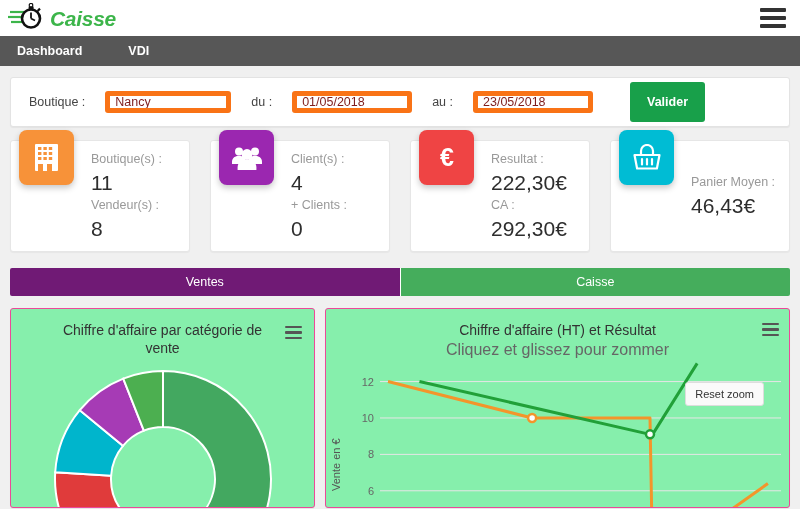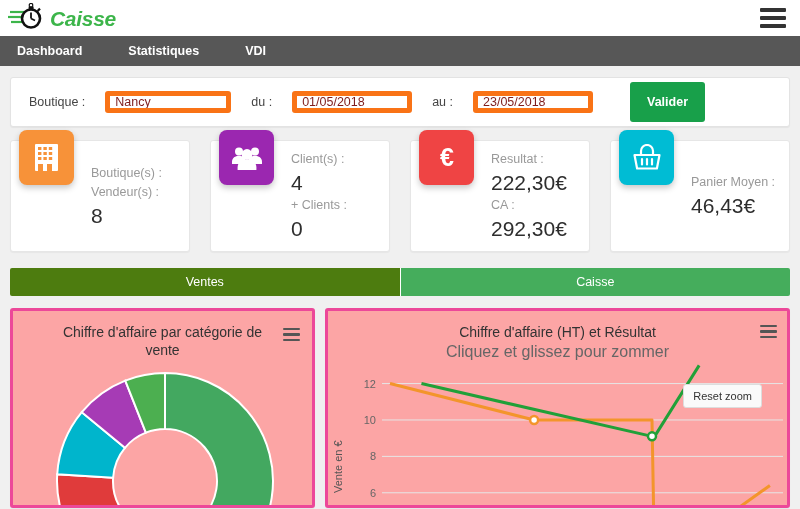--- a/index.html
+++ b/index.html
@@ -90,26 +90,26 @@
   .tabs {
     display: flex; margin: 16px 10px 0 10px; height: 28px;
     border-radius: 2px; overflow: hidden;
   }
   .tab {
     flex: 1; display: flex; align-items: center; justify-content: center;
     color: #fff; font-size: 12.5px; cursor: pointer;
     background: #45ad5c; border-right: 1px solid #fff;
   }
   .tab:last-child { border-right: none; }
-  .tab.active { background: #4d7c0f; }
+  .tab.active { background: #701a75; }
 
   
   .charts-row { display: flex; gap: 10px; margin: 12px 10px 0 10px; }
   .chart-panel {
-    background: #fca5a5; border: 3px solid #ec4899; border-radius: 3px;
+    background: #86efac; border: 1px solid #ec4899; border-radius: 3px;
     position: relative; height: 200px; overflow: hidden;
     box-shadow: 0 1px 1px rgba(0,0,0,.04);
   }
   .chart-panel.left { width: 305px; }
   .chart-panel.right { flex: 1; }
   .chart-title {
     text-align: center; font-size: 14px; color: #333;
     padding: 12px 34px 0 34px; line-height: 18px;
   }
   .chart-sub { text-align: center; font-size: 16px; color: #666; margin-top: 2px; }
@@ -149,21 +149,20 @@
   </div>
   <div class="hamburger-top">
     <span></span>
     <span></span>
     <span></span>
   </div>
 </div>
 
 <div class="navbar">
   <div class="nav-item">Dashboard</div>
-  <div class="nav-item">Statistiques</div>
   <div class="nav-item">VDI</div>
 </div>
 
 <div class="panel filter-panel">
   <span class="flabel">Boutique :</span>
   <input class="finput boutique" type="text" value="Nancy" style="">
   <span class="flabel">du :</span>
   <input class="finput date" type="text" value="01/05/2018" style="">
   <span class="flabel">au :</span>
   <input class="finput date" type="text" value="23/05/2018" style="">
@@ -185,20 +184,21 @@
             <rect x="15.8" y="9" width="3.4" height="3"></rect>
           <rect x="5" y="14" width="3.4" height="3"></rect>
             <rect x="10.4" y="14" width="3.4" height="3"></rect>
           <rect x="15.8" y="14" width="3.4" height="3"></rect>
           <rect x="5" y="21" width="5" height="7"></rect>
             <rect x="14" y="21" width="5" height="7"></rect>
         </g>
       </svg>
     </div>
     <div class="kpi-label">Boutique(s) :</div>
+    <div class="kpi-value">11</div>
     <div class="kpi-label">Vendeur(s) :</div>
     <div class="kpi-value">8</div>
   </div>
 
   <div class="card">
     <div class="card-icon" style="background:#9b27b0">
       <svg width="30" height="25" viewBox="0 0 30 25" fill="#fff">
         <circle cx="7" cy="6.5" r="4"></circle>
           <circle cx="23" cy="6.5" r="4"></circle>
         <path d="M0 17c0-4 3.2-6.2 7-6.2S14 13 14 17v2H0z"></path>

